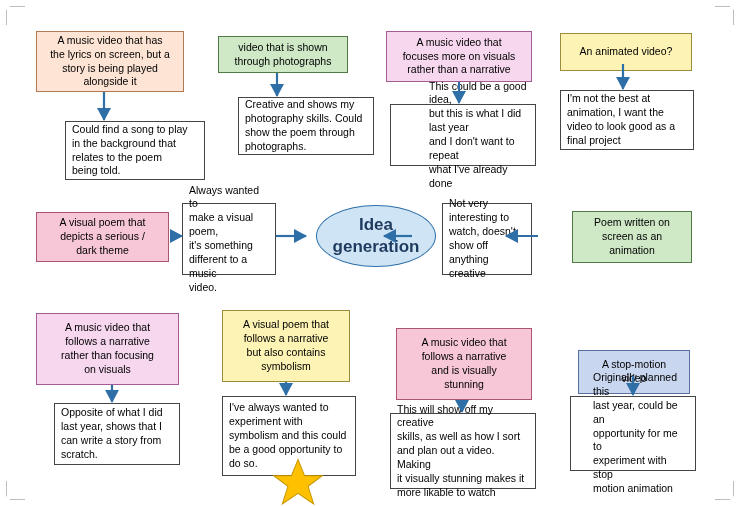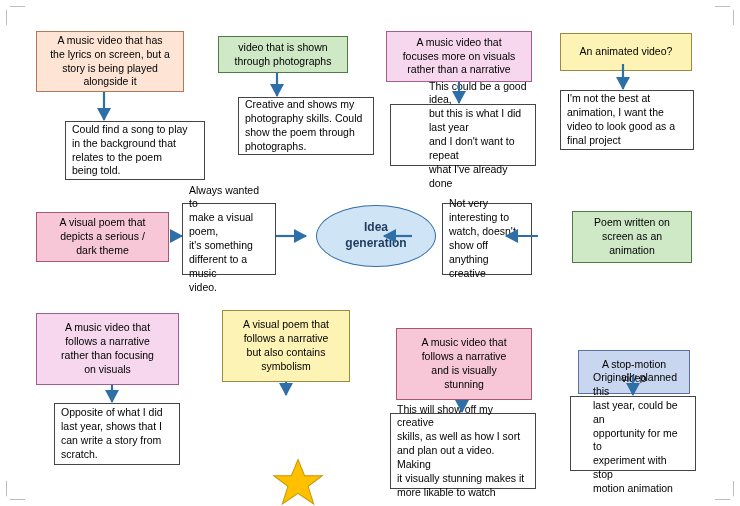--- a/index.html
+++ b/index.html
@@ -50,21 +50,21 @@
   .ellipse {
     position: absolute;
     box-sizing: border-box;
     border: 1px solid #2f6fa8;
     border-radius: 50%;
     background: #cfe5f5;
     display: flex;
     align-items: center;
     justify-content: center;
     text-align: center;
-    font-size: 12px;
+    font-size: 17px;
     font-weight: bold;
     color: #1f3a5f;
     line-height: 1.3;
     white-space: pre-line;
   }
   .star {
     position: absolute;
   }
 </style>
 </head>
@@ -124,20 +124,25 @@
 rather than focusing
 on visuals</div>
   <div class="node left" id="n13" style="left: 54px; top: 403px; width: 126px; height: 62px; background: rgb(255, 255, 255); border-color: rgb(68, 68, 68);">Opposite of what I did
 last year, shows that I
 can write a story from
 scratch.</div>
   <div class="node" id="n14" style="left: 222px; top: 310px; width: 128px; height: 72px; background: rgb(253, 243, 180); border-color: rgb(154, 140, 58);">A visual poem that
 follows a narrative
 but also contains
 symbolism</div>
+  <div class="node left" id="n15" style="left: 222px; top: 396px; width: 134px; height: 80px; background: rgb(255, 255, 255); border-color: rgb(68, 68, 68);">I've always wanted to
+experiment with
+symbolism and this could
+be a good opportunity to
+do so.</div>
   <div class="node" id="n16" style="left: 396px; top: 328px; width: 136px; height: 72px; background: rgb(247, 199, 216); border-color: rgb(169, 86, 111);">A music video that
 follows a narrative
 and is visually
 stunning</div>
   <div class="node left" id="n17" style="left: 390px; top: 413px; width: 146px; height: 76px; background: rgb(255, 255, 255); border-color: rgb(68, 68, 68);">This will show off my creative
 skills, as well as how I sort
 and plan out a video. Making
 it visually stunning makes it
 more likable to watch</div>
   <div class="node" id="n18" style="left: 578px; top: 330px; width: 112px; height: 44px; background: rgb(201, 214, 239); border-color: rgb(90, 111, 158); margin-top: 20px;">A stop-motion

